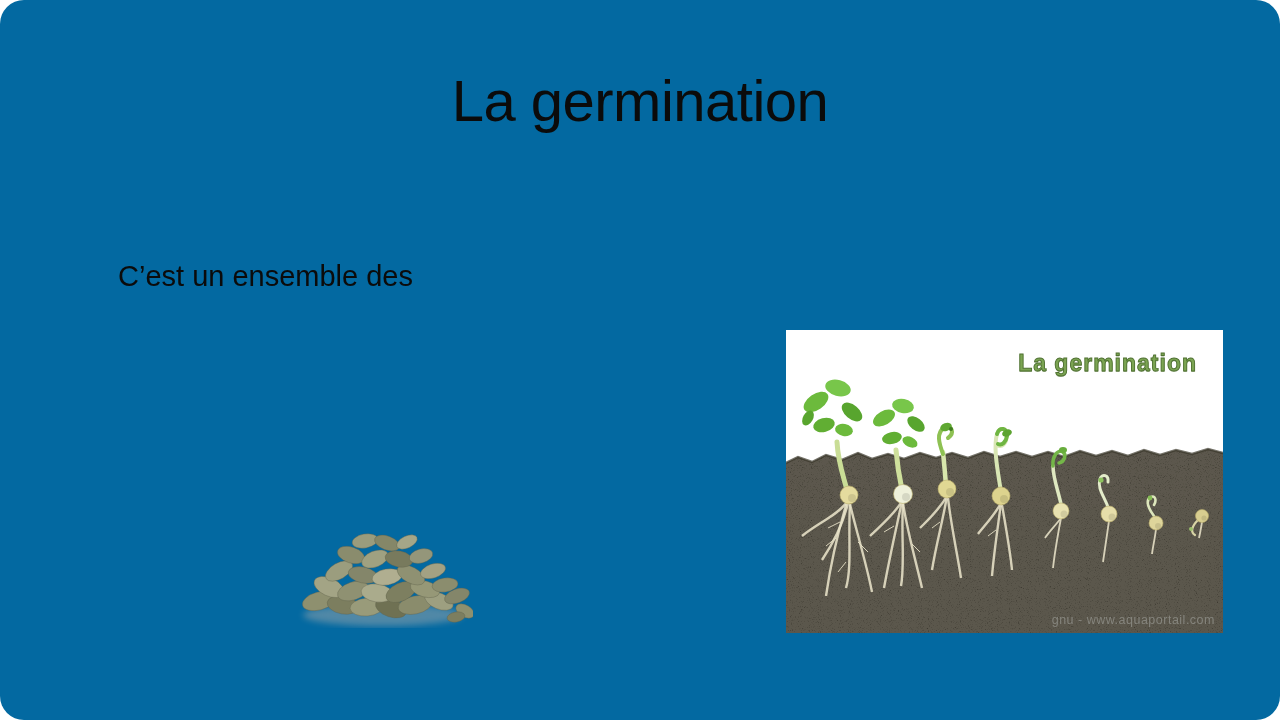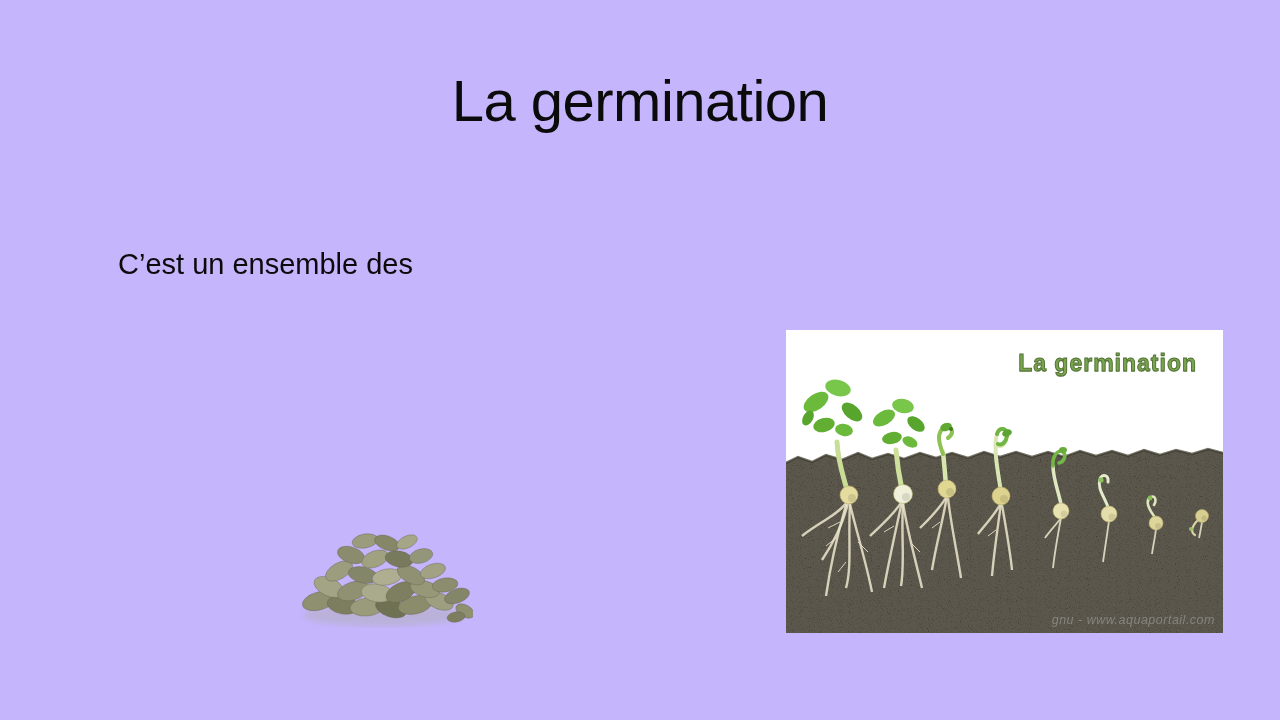--- a/index.html
+++ b/index.html
@@ -3,35 +3,35 @@
 <meta charset="utf-8">
 <style>
   html,body{margin:0;padding:0;}
   body{
     width:1280px;height:720px;
     background:#ffffff;
     font-family:"Liberation Sans", sans-serif;
     position:relative;
     overflow:hidden;
   }
-  .slide{position:absolute;inset:0;background:#c4b5fd;}
+  .slide{position:absolute;inset:0;background:#0369a1;border-radius:24px;}
 
   .slide-title{
     position:absolute;
     top:68px;left:0;width:1280px;
     text-align:center;
     font-size:58px;
     line-height:66px;
     color:#0b0b0b;
     letter-spacing:-0.5px;
   }
 
   .body-text{
     position:absolute;
-    left:118px;top:244px;
+    left:118px;top:256px;
     color:#0b0b0b;
     font-size:29px;
     line-height:40px;
   }
   .body-text .line{white-space:nowrap;}
 
   .seeds-figure{
     position:absolute;
     left:293px;top:503px;
     width:180px;height:125px;
@@ -59,21 +59,20 @@
     white-space:nowrap;
   }
   .photo-watermark{
     position:absolute;
     bottom:6px;right:8px;
     font-size:12.5px;
     color:#8d8d86;
     opacity:0.85;
     letter-spacing:0.5px;
     white-space:nowrap;
-    font-style:italic;
   }
 </style>
 </head>
 <body>
 
 <div class="slide">
 
   <div class="slide-title">La germination</div>
 
   <div class="body-text">

